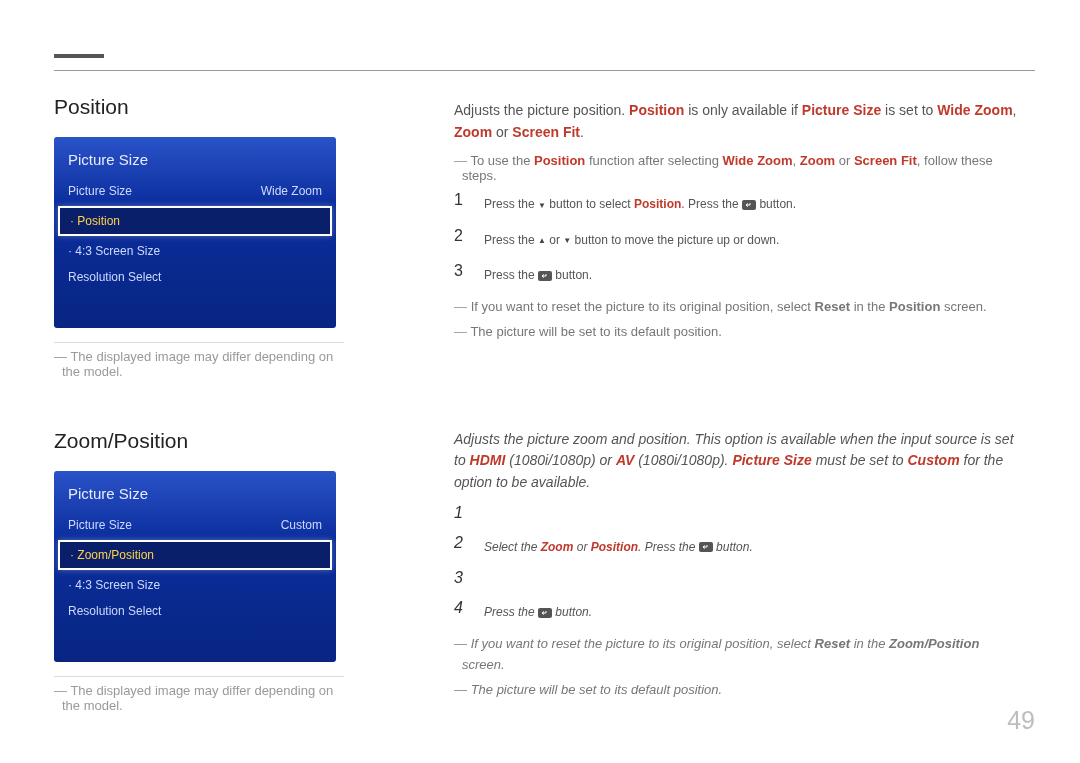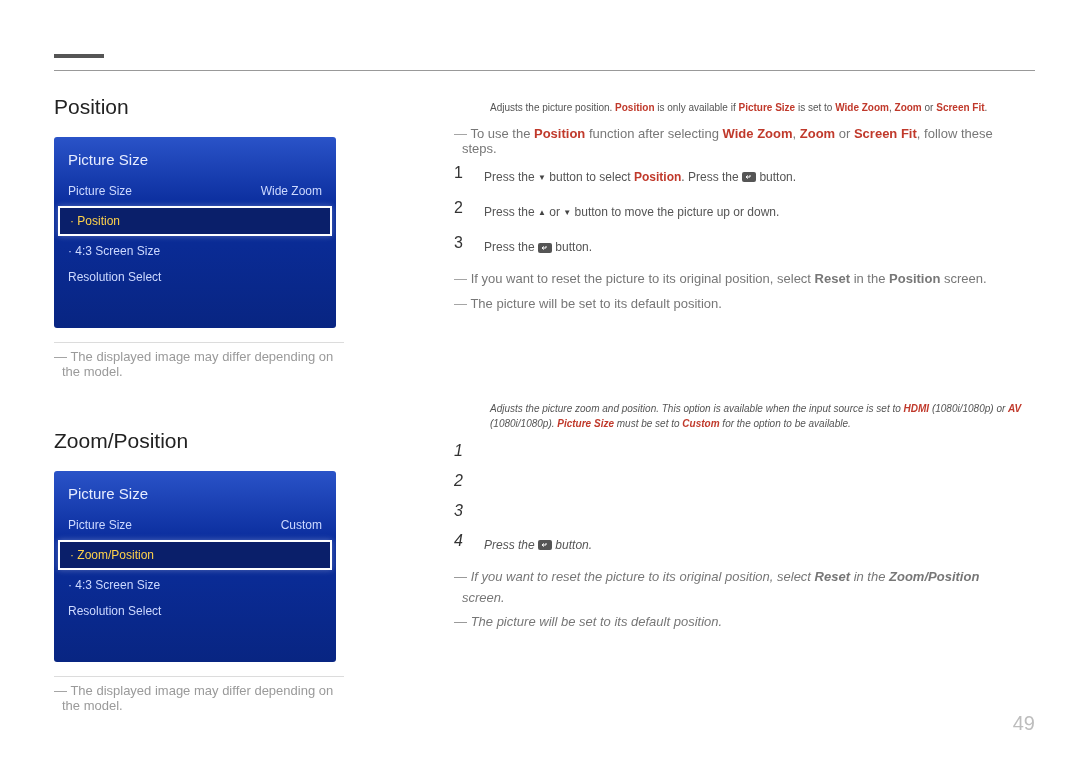--- a/index.html
+++ b/index.html
@@ -83,25 +83,24 @@
     color: #9a9a9a;
     font-size: 13px;
     padding-left: 8px;
     text-indent: -8px;
   }
   .footnote::before {
     content: "― ";
     color: #9a9a9a;
   }
   .right-intro {
-    font-size: 10px;
+    font-size: 14px;
     color: #555;
     line-height: 1.55;
     margin-bottom: 10px;
-    margin-left: 36px;
   }
   .red { color: #c0392b; }
   .bold { font-weight: 700; }
   .numlist {
     margin: 8px 0 12px 0;
   }
   .numitem {
     display: flex;
     align-items: flex-start;
     gap: 16px;
@@ -126,21 +125,21 @@
     color: #444;
   }
   .enter-icon svg { vertical-align: middle; }
   .notes .footnote { margin-bottom: 4px; line-height: 1.6; }
   .zoom-section-left { margin-top: 50px; }
   .zoom-section-right { margin-top: 86px; font-style: italic; }
   .page-number {
     position: absolute;
     right: 45px;
     bottom: 28px;
-    font-size: 20px;
+    font-size: 25px;
     color: #bdbdbd;
     font-weight: 300;
   }
   .tri-up::before{ content:"▲"; font-size:8px; }
   .tri-down::before{ content:"▼"; font-size:8px; }
   .tri-left::before{ content:"◀"; font-size:8px; }
   .tri-right::before{ content:"▶"; font-size:8px; }
 </style>
 </head>
 <body>
@@ -250,20 +249,27 @@
     <div class="right-intro">
       <span>Adjusts the picture zoom and position. This option is available when the input source is set to </span><span class="red bold">HDMI</span><span> (1080i/1080p) or </span><span class="red bold">AV</span><span> (1080i/1080p). </span><span class="red bold">Picture Size</span><span> must be set to </span><span class="red bold">Custom</span><span> for the option to be available.</span>
     </div>
 
     <div class="numlist">
       <div class="numitem">
         <div class="num">1</div>
       </div>
       <div class="numitem">
         <div class="num">2</div>
+        <div class="txt">
+          <span>Select the </span><span class="red bold">Zoom</span><span> or </span><span class="red bold">Position</span><span>. Press the </span><span class="enter-icon"><svg width="14" height="10">
+                <rect x="0" y="0" width="14" height="10" rx="2" fill="#555"></rect>
+                <path d="M4 5 L8 5 L8 3" stroke="#fff" stroke-width="1" fill="none"></path>
+                <path d="M4 5 L6 3.5 M4 5 L6 6.5" stroke="#fff" stroke-width="1"></path>
+              </svg></span><span> button.</span>
+        </div>
       </div>
       <div class="numitem">
         <div class="num">3</div>
       </div>
       <div class="numitem">
         <div class="num">4</div>
         <div class="txt">
           <span>Press the </span><span class="enter-icon"><svg width="14" height="10">
                 <rect x="0" y="0" width="14" height="10" rx="2" fill="#555"></rect>
                 <path d="M4 5 L8 5 L8 3" stroke="#fff" stroke-width="1" fill="none"></path>

